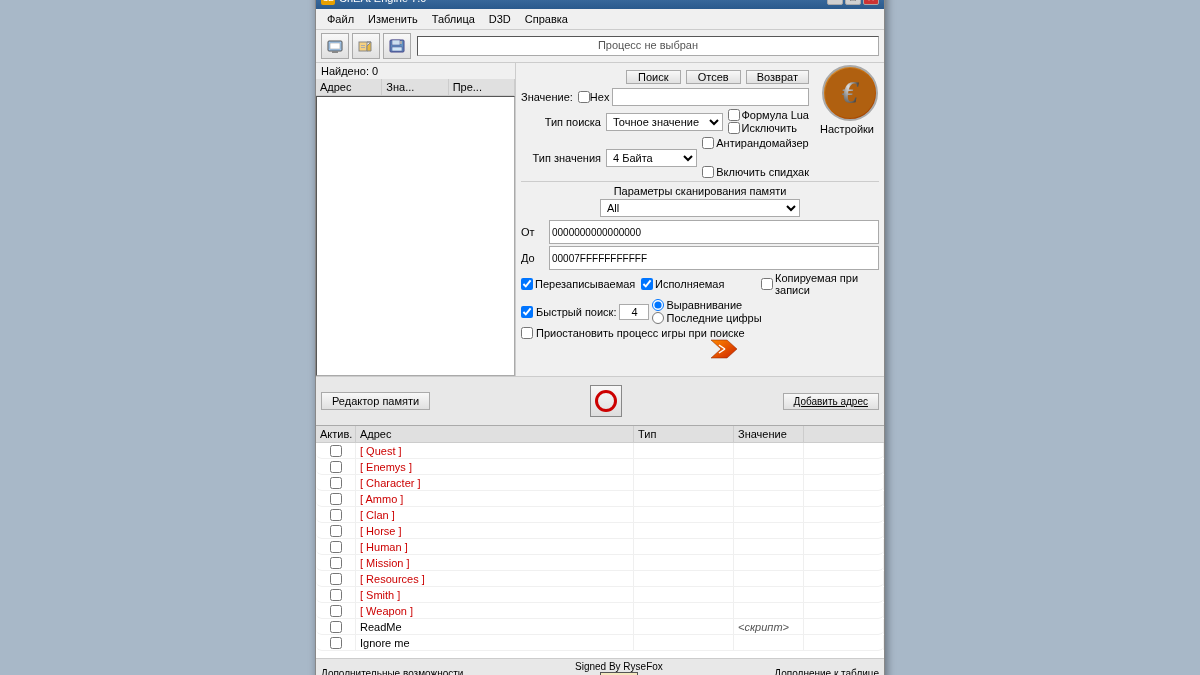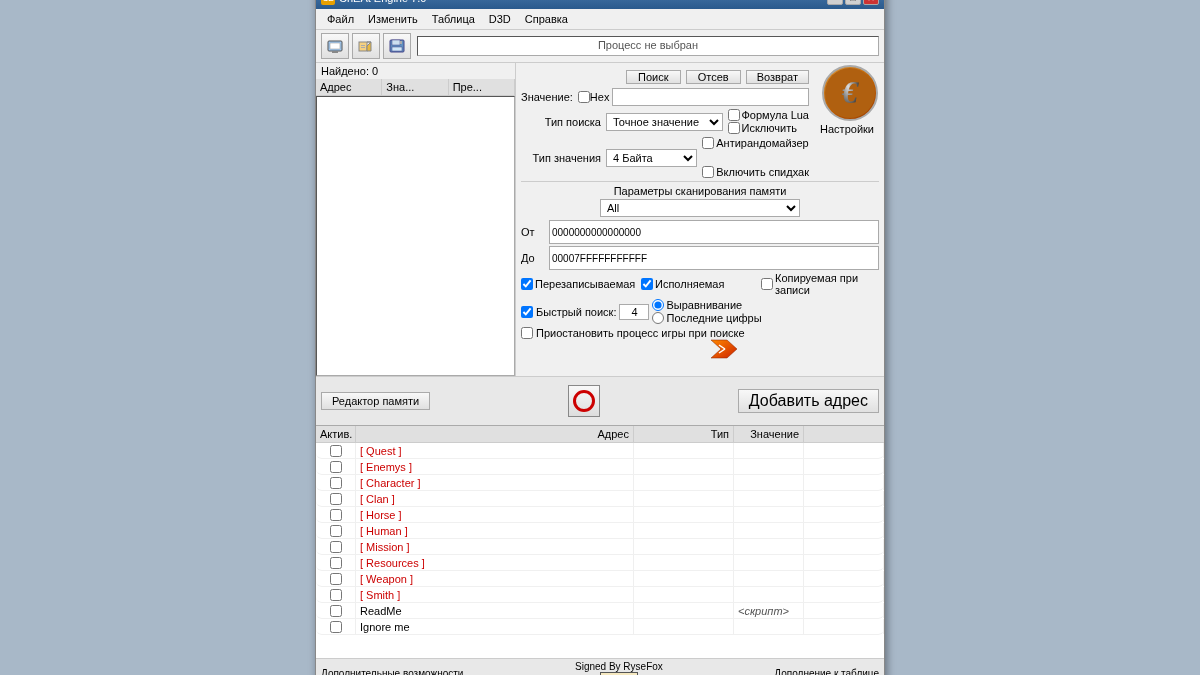--- a/index.html
+++ b/index.html
@@ -303,39 +303,39 @@
       background: linear-gradient(to bottom, #f8f8f8, #e0e0e0);
       border: 1px solid #aaa;
       cursor: pointer;
       font-size: 11px;
     }
     .add-address-btn {
       padding: 2px 10px;
       background: linear-gradient(to bottom, #f8f8f8, #e0e0e0);
       border: 1px solid #aaa;
       cursor: pointer;
-      font-size: 16px;
+      font-size: 10px;
+      text-decoration: underline;
     }
 
     
     .table-area {
       border-top: 1px solid #aaa;
       background: white;
     }
     .table-header {
       display: grid;
       grid-template-columns: 40px 1fr 100px 70px 80px;
       background: #e0e0e0;
       border-bottom: 1px solid #ccc;
       font-size: 11px;
     }
     .table-header .th {
       padding: 2px 4px;
       border-right: 1px solid #ccc;
-      text-align: right;
     }
     .table-body {
       height: 215px;
       overflow-y: auto;
       background: white;
     }
     .table-row {
       display: grid;
       grid-template-columns: 40px 1fr 100px 70px 80px;
       border-bottom: 1px solid #f0f0f0;
@@ -629,20 +629,31 @@
           </div>
           <div class="td"></div>
           <div class="td"></div>
           <div class="td"></div>
         </div>
         <div class="table-row">
           <div class="td td-check">
             <input type="checkbox" style="">
           </div>
           <div class="td">
+            <span class="group-label">[ Ammo ]</span>
+          </div>
+          <div class="td"></div>
+          <div class="td"></div>
+          <div class="td"></div>
+        </div>
+        <div class="table-row">
+          <div class="td td-check">
+            <input type="checkbox" style="">
+          </div>
+          <div class="td">
             <span class="group-label">[ Clan ]</span>
           </div>
           <div class="td"></div>
           <div class="td"></div>
           <div class="td"></div>
         </div>
         <div class="table-row">
           <div class="td td-check">
             <input type="checkbox" style="">
           </div>
@@ -684,32 +695,32 @@
           </div>
           <div class="td"></div>
           <div class="td"></div>
           <div class="td"></div>
         </div>
         <div class="table-row">
           <div class="td td-check">
             <input type="checkbox" style="">
           </div>
           <div class="td">
+            <span class="group-label">[ Smith ]</span>
+          </div>
+          <div class="td"></div>
+          <div class="td"></div>
+          <div class="td"></div>
+        </div>
+        <div class="table-row">
+          <div class="td td-check">
+            <input type="checkbox" style="">
+          </div>
+          <div class="td">
             <span class="group-label">[ Weapon ]</span>
-          </div>
-          <div class="td"></div>
-          <div class="td"></div>
-          <div class="td"></div>
-        </div>
-        <div class="table-row">
-          <div class="td td-check">
-            <input type="checkbox" style="">
-          </div>
-          <div class="td">
-            <span class="group-label">[ Smith ]</span>
           </div>
           <div class="td"></div>
           <div class="td"></div>
           <div class="td"></div>
         </div>
         <div class="table-row">
           <div class="td td-check">
             <input type="checkbox" style="">
           </div>
           <div class="td">

